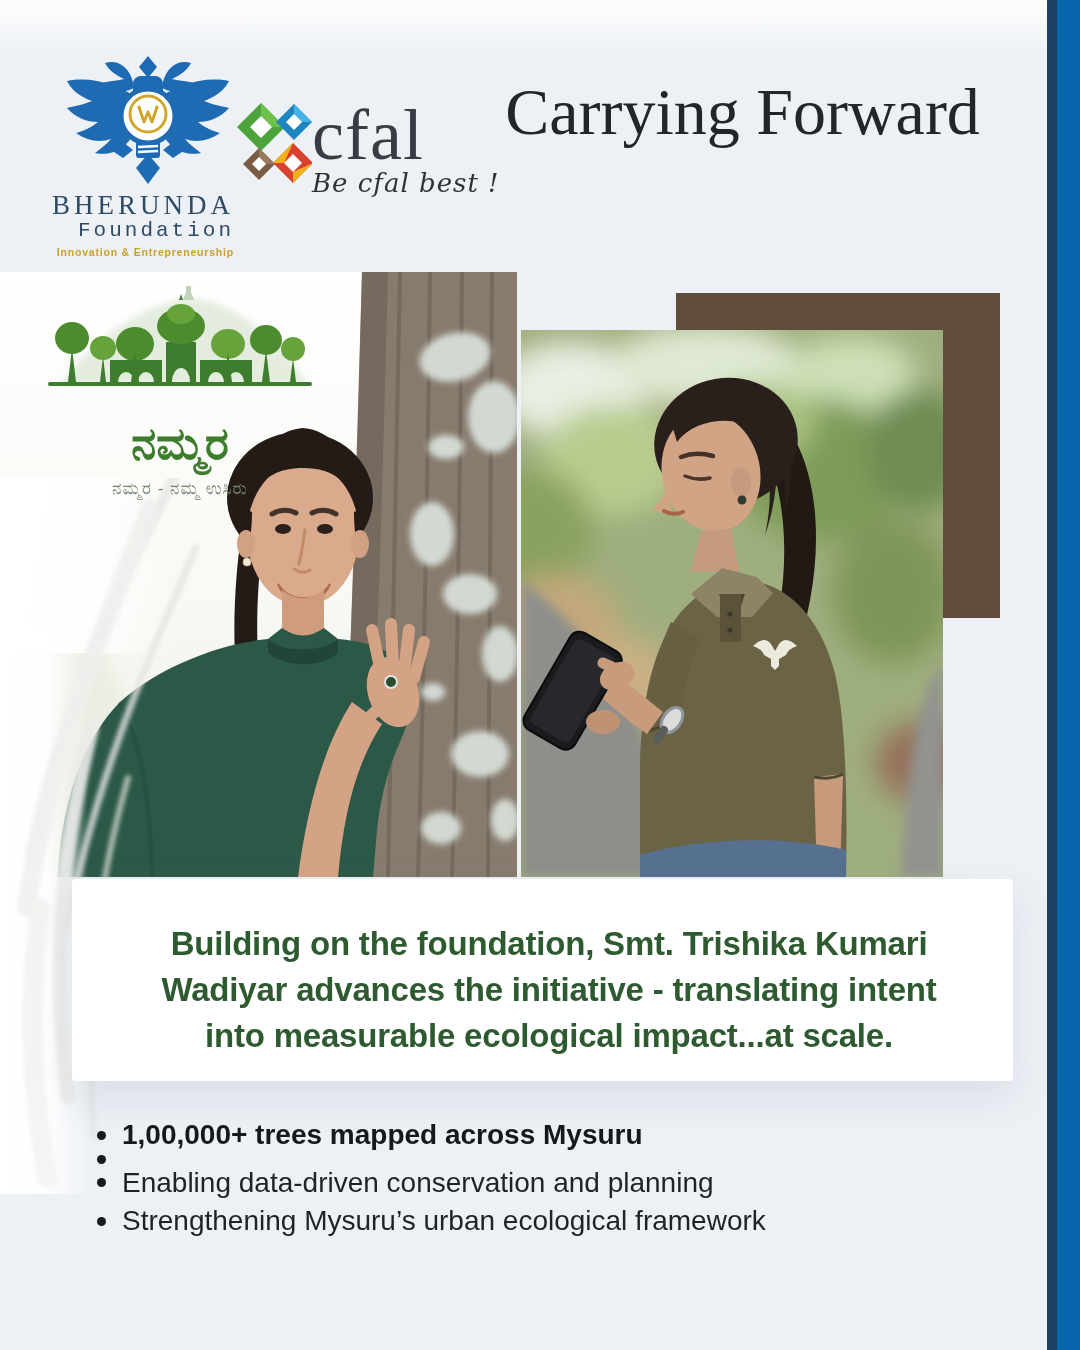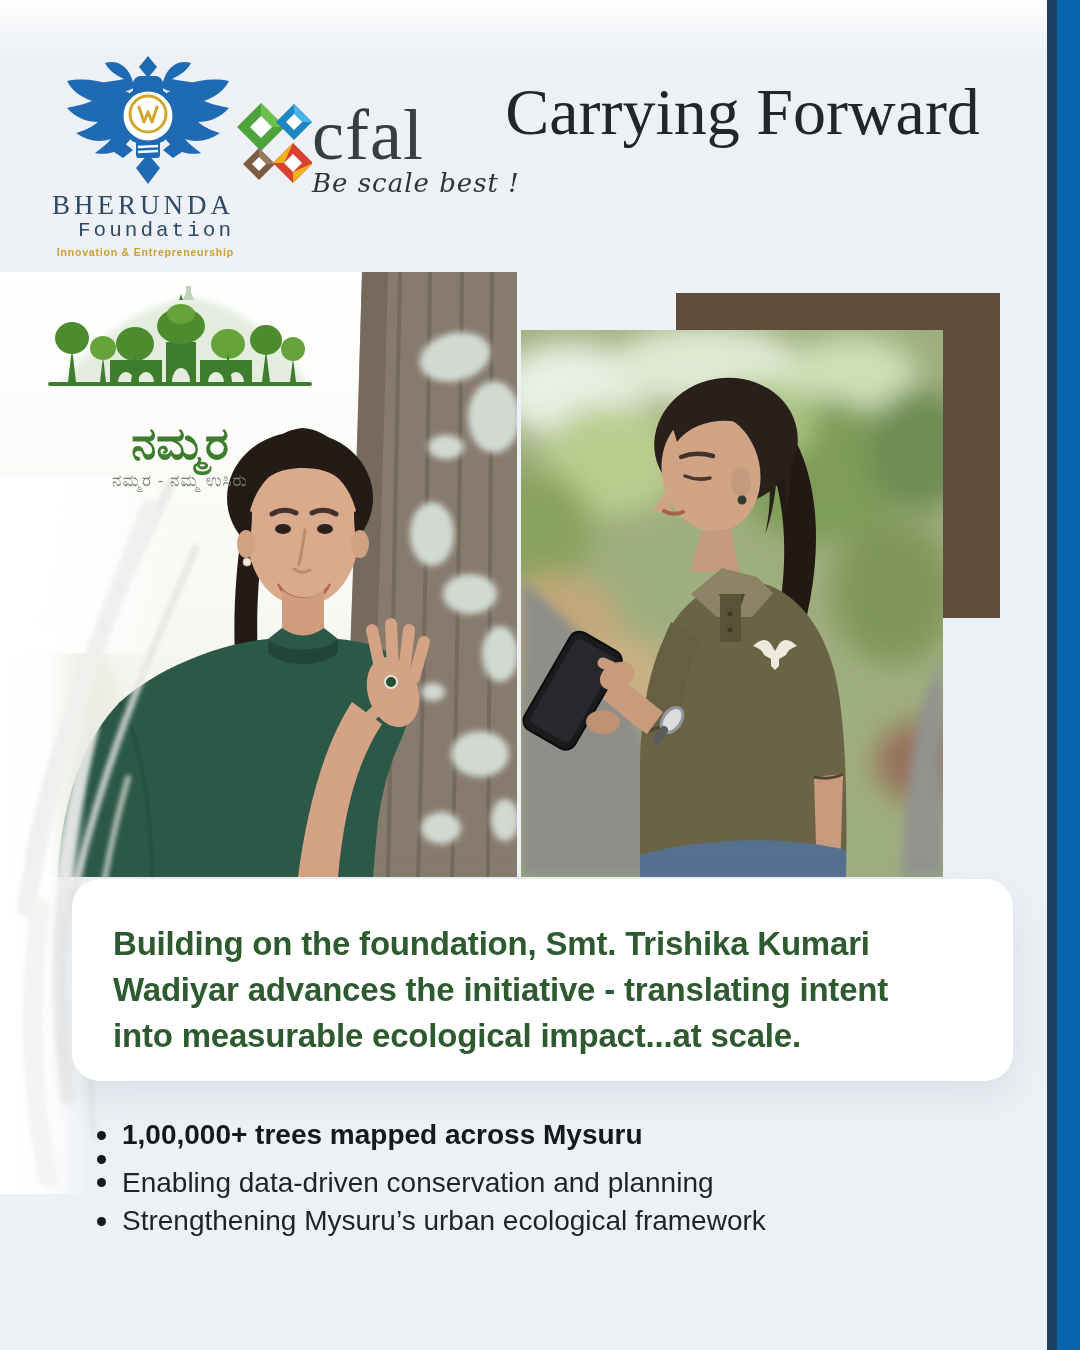--- a/index.html
+++ b/index.html
@@ -30,25 +30,25 @@
          font-family:"Liberation Serif",serif;font-size:66px;line-height:80px;color:var(--title-dark);font-weight:400;}
 
   
   .brown-rect{left:676px;top:293px;width:324px;height:325px;background:var(--brown);z-index:2;}
   .left-photo{left:0;top:272px;width:517px;height:605px;z-index:3;}
   .right-photo{left:521px;top:330px;width:422px;height:547px;z-index:4;}
   .silk{left:0;top:478px;width:200px;height:716px;z-index:5;pointer-events:none;}
 
   .nammara{left:28px;top:286px;width:304px;text-align:center;z-index:6;}
   .nammara .wordmark{font-size:45px;font-weight:bold;color:var(--nammara-green);margin-top:16px;}
-  .nammara .tagline{font-size:17px;color:var(--nammara-gray);letter-spacing:1px;}
+  .nammara .tagline{font-size:17px;color:var(--nammara-gray);margin-top:8px;letter-spacing:1px;}
 
   
-  .card{left:72px;top:879px;width:941px;height:202px;background:var(--card-bg);border-radius:28px;
-        box-shadow:0 16px 38px rgba(110,130,150,.16);z-index:7;box-sizing:border-box;padding:42px 28px 0 41px;}
+  .card{left:72px;top:879px;width:941px;height:202px;background:var(--card-bg);border-radius:4px;
+        box-shadow:0 16px 38px rgba(110,130,150,.16);z-index:7;box-sizing:border-box;padding:42px 28px 0 41px;text-align:center;}
   .card .line{font-size:33px;font-weight:bold;line-height:46px;color:var(--quote-green);letter-spacing:-.2px;white-space:nowrap;}
 
   
   .highlights{left:97px;top:1116px;width:920px;z-index:7;list-style:none;margin:0;padding:0;}
   .highlights li{display:flex;align-items:center;font-size:28px;line-height:38.5px;color:var(--text-dark);}
   .highlights li .dot{width:9px;height:9px;border-radius:50%;background:#17191c;margin-right:16px;flex:none;}
   .highlights li.em{font-weight:bold;color:#15181c;}
 
   .side-bar{left:1047px;top:0;width:33px;height:1350px;z-index:8;
             background:linear-gradient(to right,var(--bar-navy) 0 10px,var(--bar-blue) 10px);}
@@ -115,21 +115,21 @@
 
       <g transform="translate(57,63)">
         <polygon points="0,-20 20,0 0,20 -20,0" fill="#d8402f"></polygon>
         <polygon points="0,20 20,0 0,9 Z" fill="#efb21c"></polygon>
         <polygon points="0,-20 -20,0 -9,0 Z" fill="#efb21c"></polygon>
         <polygon points="0,-9 9,0 0,9 -9,0" fill="#ffffff"></polygon>
       </g>
     </svg>
     <div class="txt">
       <div class="wordmark">cfal</div>
-      <div class="tagline">Be scale best !</div>
+      <div class="tagline">Be cfal best !</div>
     </div>
   </div>
 
   <div class="abs title">
     <div>Carrying Forward</div>
   </div>
 
   <div class="abs brown-rect"></div>
 
   <div class="abs left-photo">

